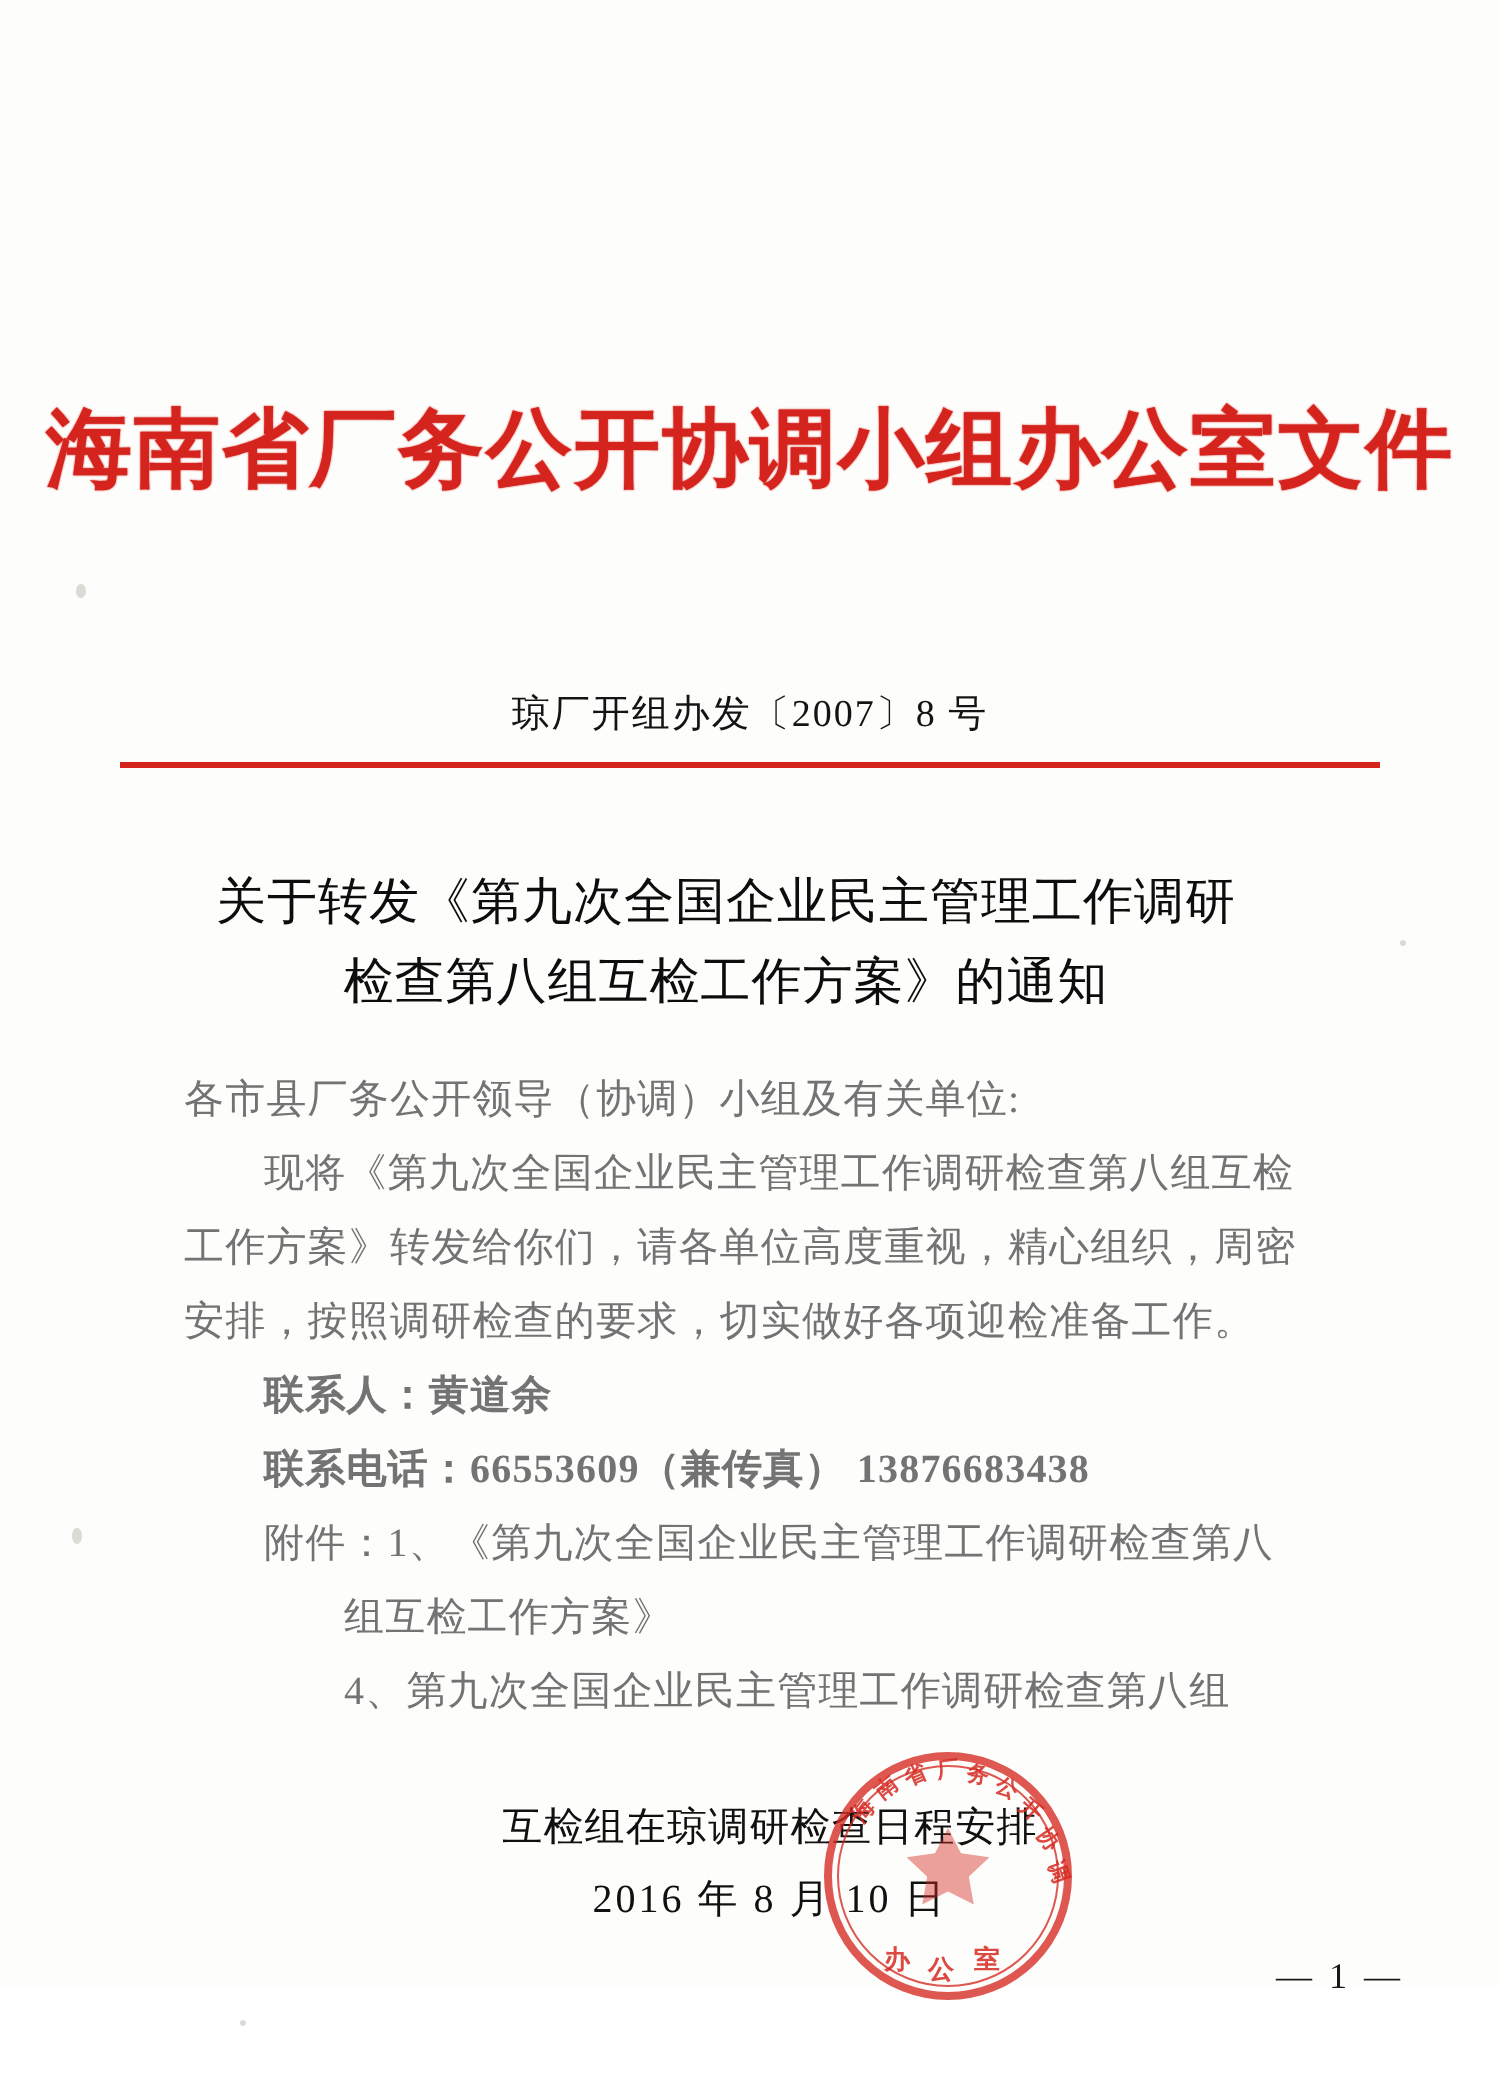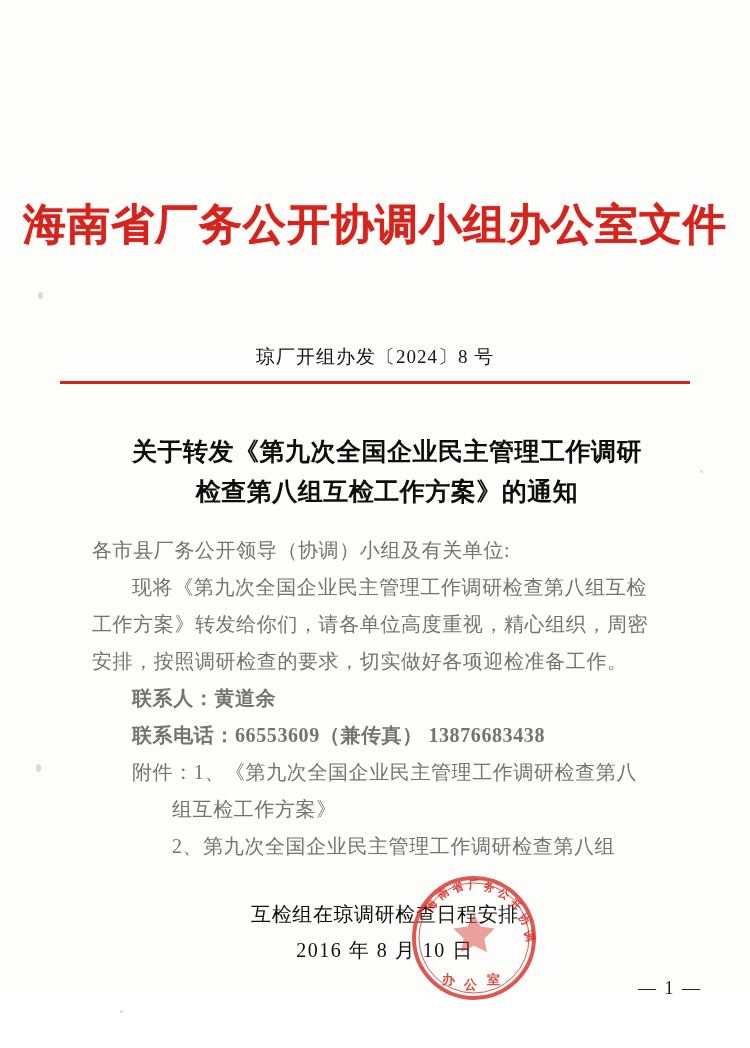--- a/index.html
+++ b/index.html
@@ -60,25 +60,25 @@
     top: 381px;
     left: 60px;
     width: 630px;
     height: 3px;
     background: #d5241d;
   }
 
   .doc-title {
     position: absolute;
     top: 432px;
-    left: 97px;
+    left: 73px;
     width: 580px;
     text-align: center;
     font-size: 25px;
-    font-weight: bold;
+    font-weight: normal;
     line-height: 40px;
     letter-spacing: .5px;
     color: #0d0d0d;
   }
 
   .body-text {
     position: absolute;
     top: 532px;
     left: 92px;
     width: 575px;
@@ -133,37 +133,37 @@
 
 <div class="page">
 
   <div class="speckle" style="left:38px; top:292px; width:5px; height:7px;"></div>
   <div class="speckle" style="left:36px; top:764px; width:5px; height:8px;"></div>
   <div class="speckle" style="left:700px; top:470px; width:3px; height:3px;"></div>
   <div class="speckle" style="left:120px; top:1010px; width:3px; height:3px;"></div>
 
   <div class="doc-header">海南省厂务公开协调小组办公室文件</div>
 
-  <div class="doc-number">琼厂开组办发〔2024〕8 号</div>
+  <div class="doc-number">琼厂开组办发〔2007〕8 号</div>
 
   <div class="red-rule"></div>
 
   <div class="doc-title">
     <div>关于转发《第九次全国企业民主管理工作调研</div>
     <div>检查第八组互检工作方案》的通知</div>
   </div>
 
   <div class="body-text">
     <div class="p-indent0">各市县厂务公开领导（协调）小组及有关单位:</div>
     <div class="p-indent1">现将《第九次全国企业民主管理工作调研检查第八组互检工作方案》转发给你们，请各单位高度重视，精心组织，周密安排，按照调研检查的要求，切实做好各项迎检准备工作。</div>
     <div class="contact-line">联系人：黄道余</div>
     <div class="contact-line">联系电话：66553609（兼传真） 13876683438</div>
     <div class="attach-line">附件：1、《第九次全国企业民主管理工作调研检查第八</div>
     <div class="attach-sub">组互检工作方案》</div>
-    <div class="attach-sub">2、第九次全国企业民主管理工作调研检查第八组</div>
+    <div class="attach-sub">4、第九次全国企业民主管理工作调研检查第八组</div>
   </div>
 
   <div class="signature">
     <div class="sign-org">互检组在琼调研检查日程安排</div>
     <div class="sign-date">2016 年 8 月 10 日</div>
   </div>
 
   <div class="seal">
     <svg width="132" height="132" viewBox="0 0 132 132" xmlns="http://www.w3.org/2000/svg">
       <g opacity="0.78" fill="none" stroke="#d62a22">

